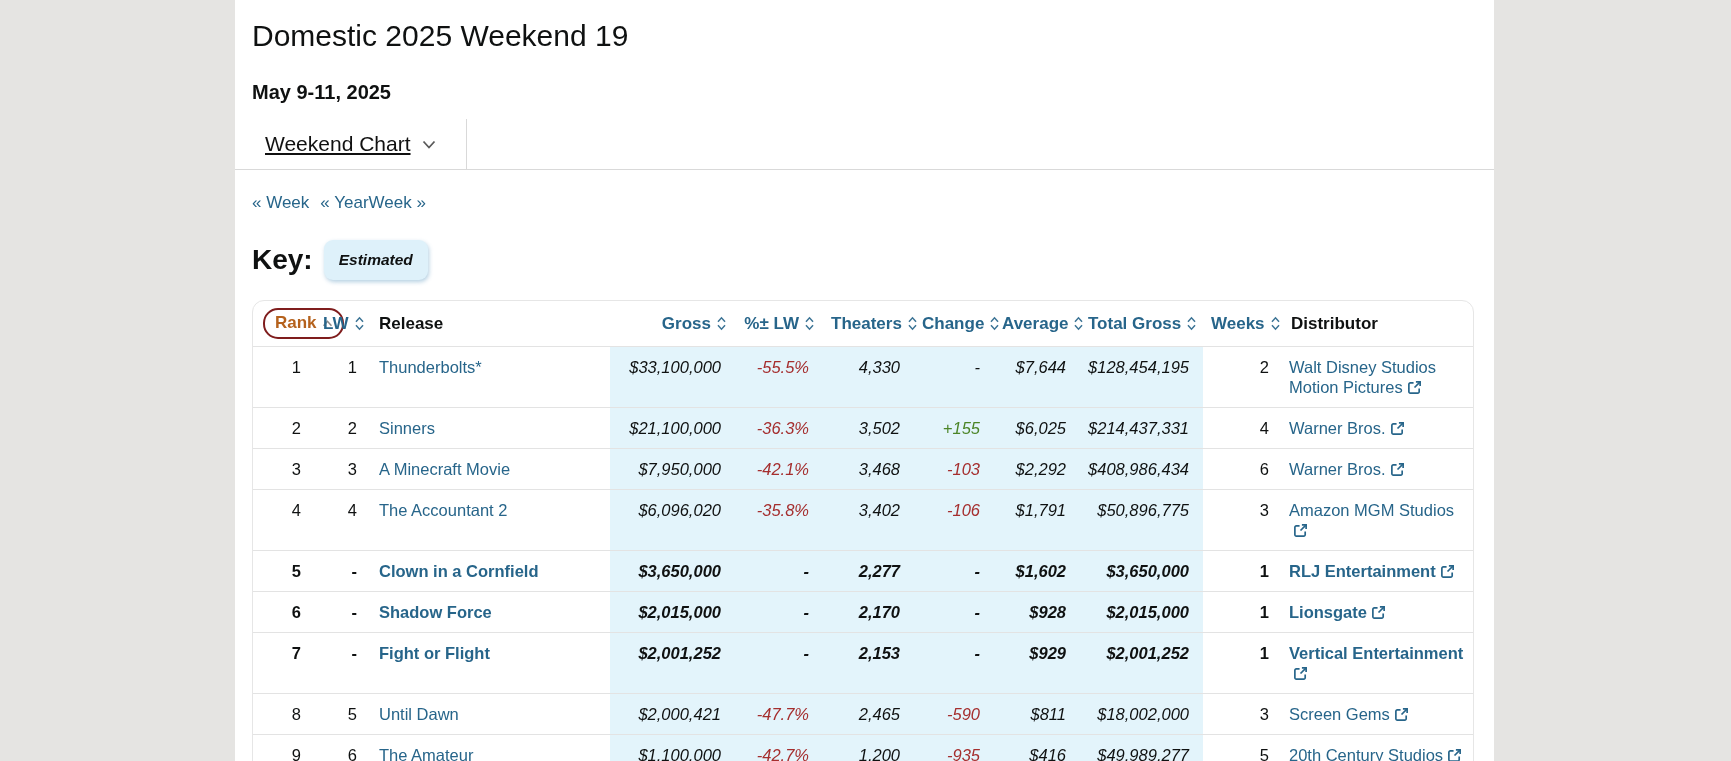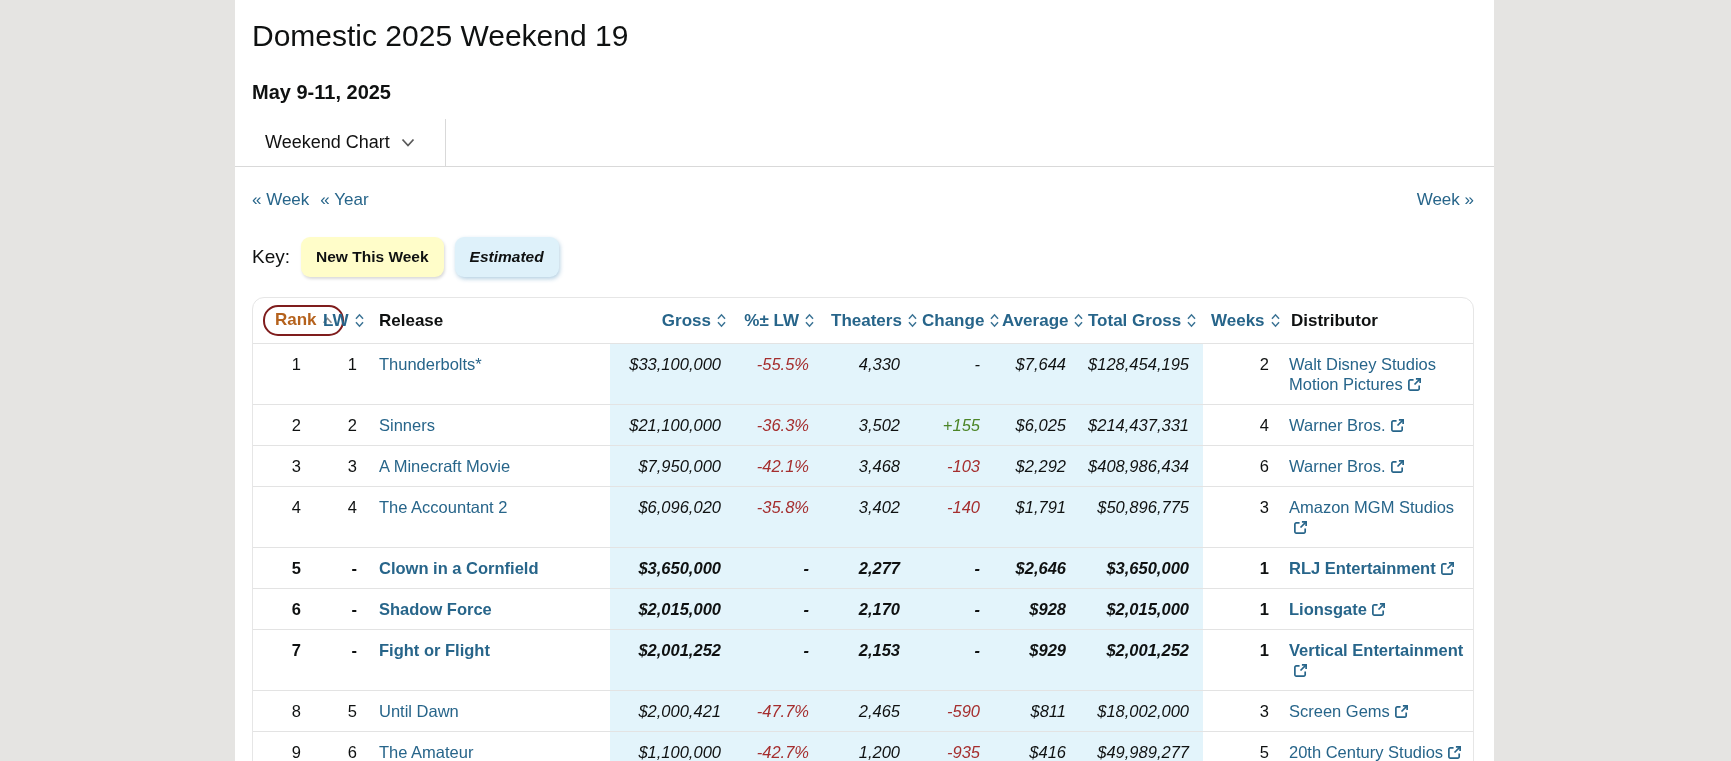--- a/index.html
+++ b/index.html
@@ -13,28 +13,29 @@
     width:1731px;height:761px;overflow:hidden;background:var(--page-bg);
     font-family:"Liberation Sans","DejaVu Sans",sans-serif;color:var(--text);
   }
   .page-card{position:absolute;left:235px;top:0;width:1259px;height:811px;background:#fff;}
   .content{padding:0 20px 0 17px;}
   .page-title{font-size:30px;font-weight:400;line-height:1.2;margin:0;padding-top:18px;letter-spacing:0;}
   .date-range{font-size:20px;font-weight:700;margin:27px 0 0 0;}
   .selector-bar{margin:15px -20px 0 -17px;border-bottom:1px solid #d9d9d9;}
   .chart-selector{
     display:inline-flex;align-items:center;gap:11px;padding:13px 30px 13px 30px;
-    border-right:1px solid #d9d9d9;font-size:18px;color:#111;cursor:pointer;background:#fff;border-top:0;border-left:0;border-bottom:0;
+    border-right:1px solid #d9d9d9;font-size:21px;color:#111;cursor:pointer;background:#fff;border-top:0;border-left:0;border-bottom:0;
     font-family:inherit;
-  }
-  .subnav{display:flex;justify-content:space-between;align-items:center;margin-top:23px;font-size:17px;}
+    text-decoration:underline;
+  }
+  .subnav{display:flex;align-items:center;margin-top:23px;font-size:17px;}
   .subnav a{color:var(--link-blue);text-decoration:none;}
   .subnav .left-links{display:flex;gap:11px;}
   .key-row{display:flex;align-items:center;gap:11px;margin-top:27px;}
-  .key-label{font-size:19px;font-weight:400;}
+  .key-label{font-size:28px;font-weight:700;}
   .key-badge{font-size:15.5px;font-weight:700;padding:11px 15px;border-radius:9px;}
   .key-badge.new{background:var(--new-badge-bg);box-shadow:1px 2px 3px rgba(0,0,0,.15);}
   .key-badge.estimated{background:var(--estimated-badge-bg);font-style:italic;box-shadow:1px 2px 4px rgba(90,150,190,.45);}
   .table-wrap{margin-top:20px;border:1px solid #e6e6e6;border-radius:12px 12px 0 0;overflow:hidden;}
   table{border-collapse:collapse;table-layout:fixed;width:1222px;}
   col.c-rank{width:62px}col.c-lw{width:56px}col.c-release{width:239px}
   col.c-gross{width:125px}col.c-pct{width:88px}col.c-theaters{width:91px}
   col.c-change{width:80px}col.c-average{width:86px}col.c-total-gross{width:123px}
   col.c-weeks{width:80px}col.c-distributor{width:192px}
   th{font-size:17px;font-weight:700;padding:6px 8px;vertical-align:middle;text-align:left;white-space:nowrap;}
@@ -81,21 +82,20 @@
     <div class="subnav">
       <div class="left-links">
         <a href="#">« Week</a>
         <a href="#">« Year</a>
       </div>
       <a href="#">Week »</a>
     </div>
 
     <div class="key-row">
       <span class="key-label">Key:</span>
-      <span class="key-badge new">New This Week</span>
       <span class="key-badge estimated">Estimated</span>
     </div>
 
     <div class="table-wrap">
       <table>
         <colgroup>
           <col class="c-rank">
             <col class="c-lw">
             <col class="c-release">
             <col class="c-gross">
@@ -203,39 +203,39 @@
                     <path d="M14 2L8 8" stroke="currentColor" stroke-width="1.8"></path>
                   </svg></a></td>
             </tr>
             <tr>
               <td class="col-rank num">4</td>
               <td class="col-lw num">4</td>
               <td class="col-release"><a href="#">The Accountant 2</a></td>
               <td class="col-gross num est">$6,096,020</td>
               <td class="col-pct num est"><span class="neg">-35.8%</span></td>
               <td class="col-theaters num est">3,402</td>
-              <td class="col-change num est"><span class="neg">-140</span></td>
+              <td class="col-change num est"><span class="neg">-106</span></td>
               <td class="col-average num est">$1,791</td>
               <td class="col-total-gross num est">$50,896,775</td>
               <td class="col-weeks num">3</td>
               <td class="col-distributor"><a href="#">Amazon MGM Studios<svg class="ext-icon" viewBox="0 0 16 16">
                     <path d="M7 3H3.5A1.5 1.5 0 0 0 2 4.5v8A1.5 1.5 0 0 0 3.5 14h8a1.5 1.5 0 0 0 1.5-1.5V9" fill="none" stroke="currentColor" stroke-width="1.8"></path>
                     <path d="M9.5 2H14v4.5" fill="none" stroke="currentColor" stroke-width="1.8"></path>
                     <path d="M14 2L8 8" stroke="currentColor" stroke-width="1.8"></path>
                   </svg></a></td>
             </tr>
             <tr class="new-row">
               <td class="col-rank num">5</td>
               <td class="col-lw num">-</td>
               <td class="col-release"><a href="#">Clown in a Cornfield</a></td>
               <td class="col-gross num est">$3,650,000</td>
               <td class="col-pct num est"><span>-</span></td>
               <td class="col-theaters num est">2,277</td>
               <td class="col-change num est"><span>-</span></td>
-              <td class="col-average num est">$2,646</td>
+              <td class="col-average num est">$1,602</td>
               <td class="col-total-gross num est">$3,650,000</td>
               <td class="col-weeks num">1</td>
               <td class="col-distributor"><a href="#">RLJ Entertainment<svg class="ext-icon" viewBox="0 0 16 16">
                     <path d="M7 3H3.5A1.5 1.5 0 0 0 2 4.5v8A1.5 1.5 0 0 0 3.5 14h8a1.5 1.5 0 0 0 1.5-1.5V9" fill="none" stroke="currentColor" stroke-width="1.8"></path>
                     <path d="M9.5 2H14v4.5" fill="none" stroke="currentColor" stroke-width="1.8"></path>
                     <path d="M14 2L8 8" stroke="currentColor" stroke-width="1.8"></path>
                   </svg></a></td>
             </tr>
             <tr class="new-row">
               <td class="col-rank num">6</td>

